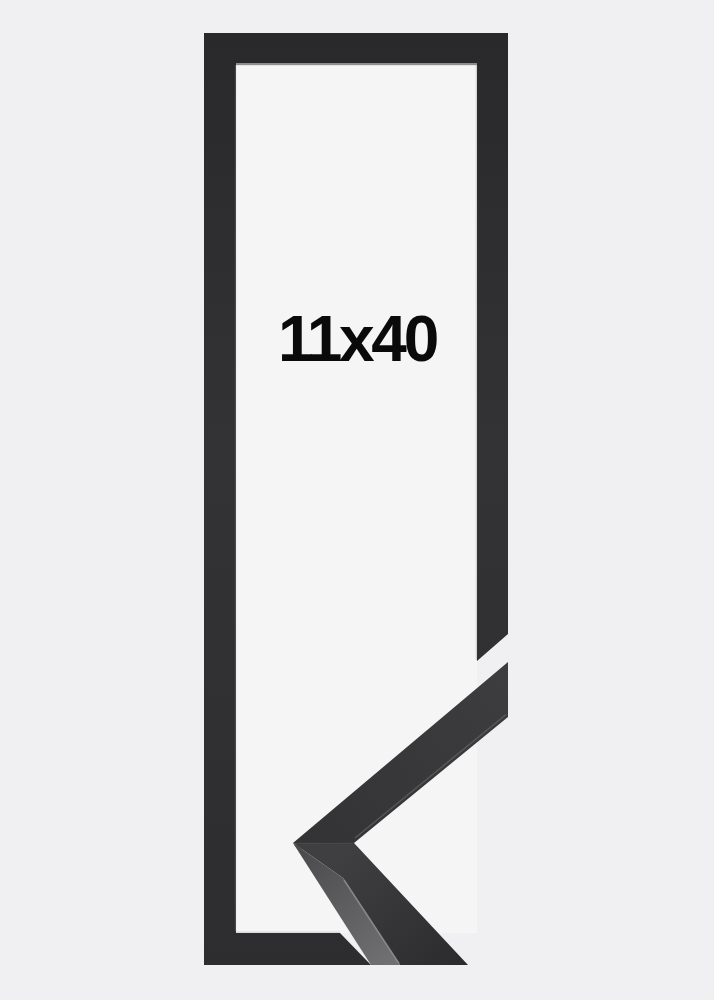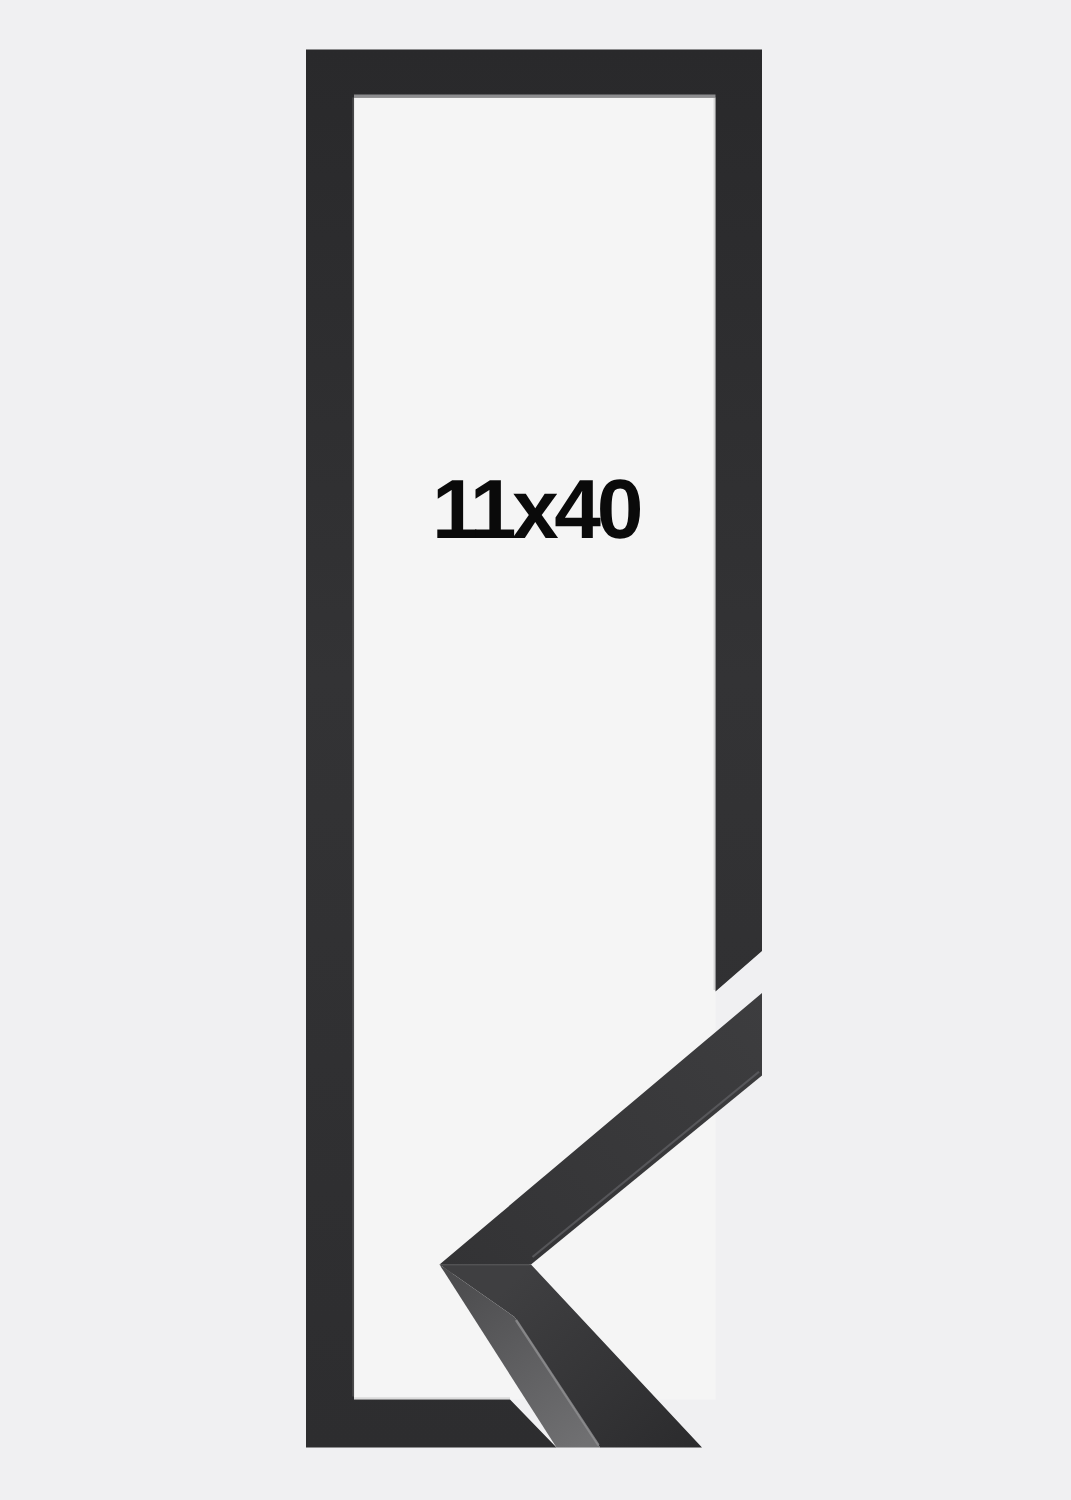--- a/index.html
+++ b/index.html
@@ -21,21 +21,21 @@
     position: absolute;
     left: 0;
     top: 0;
     display: block;
   }
   .size-label {
     position: absolute;
     left: 357px;
     top: 341px;
     transform: translate(-50%, -53%);
-    font-size: 56px;
+    font-size: 64px;
     font-weight: 700;
     letter-spacing: -0.052em;
     color: var(--label, #0a0a0a);
     white-space: nowrap;
     user-select: none;
   }
 </style>
 </head>
 <body>
 

